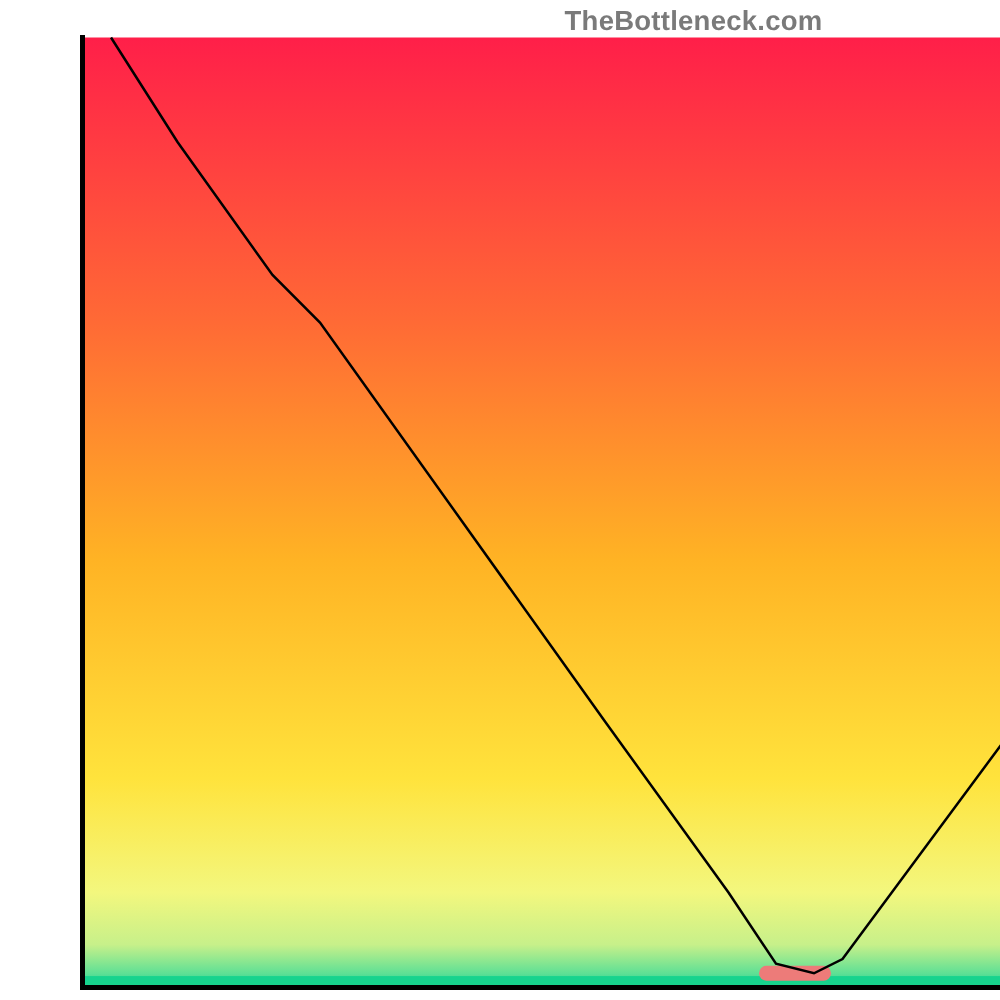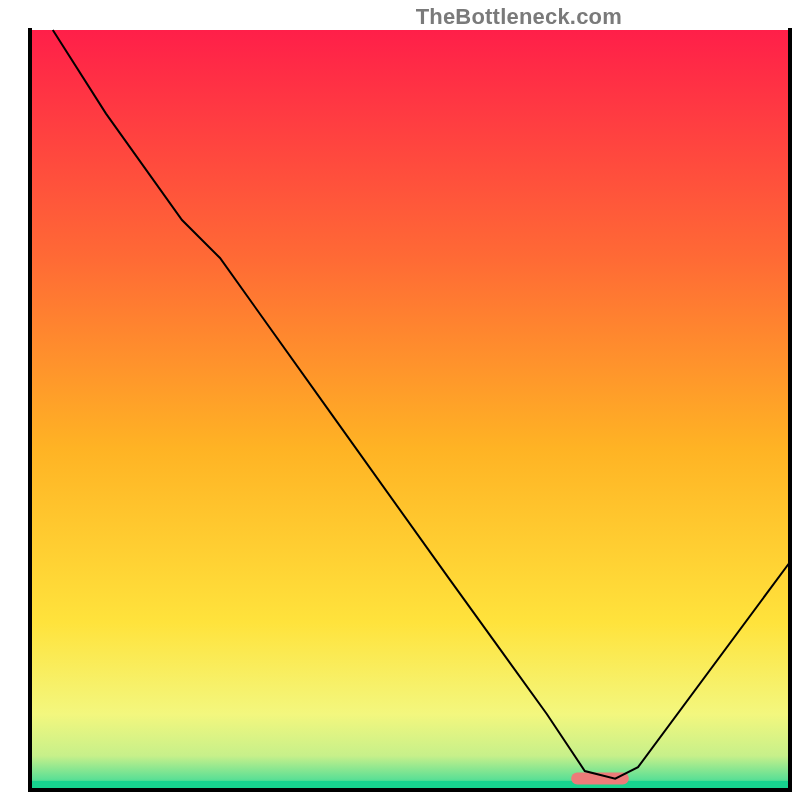--- a/index.html
+++ b/index.html
@@ -7,20 +7,21 @@
     padding: 0;
     width: 800px;
     height: 800px;
     background: #ffffff;
     overflow: hidden;
   }
   .plot-wrap {
     position: relative;
     width: 632px;
     height: 800px;
+    margin-left: 36px;
   }
   svg {
     display: block;
   }
   .watermark {
     position: absolute;
     top: 4px;
     right: 10px;
     font-family: Arial, Helvetica, sans-serif;
     font-size: 22px;

